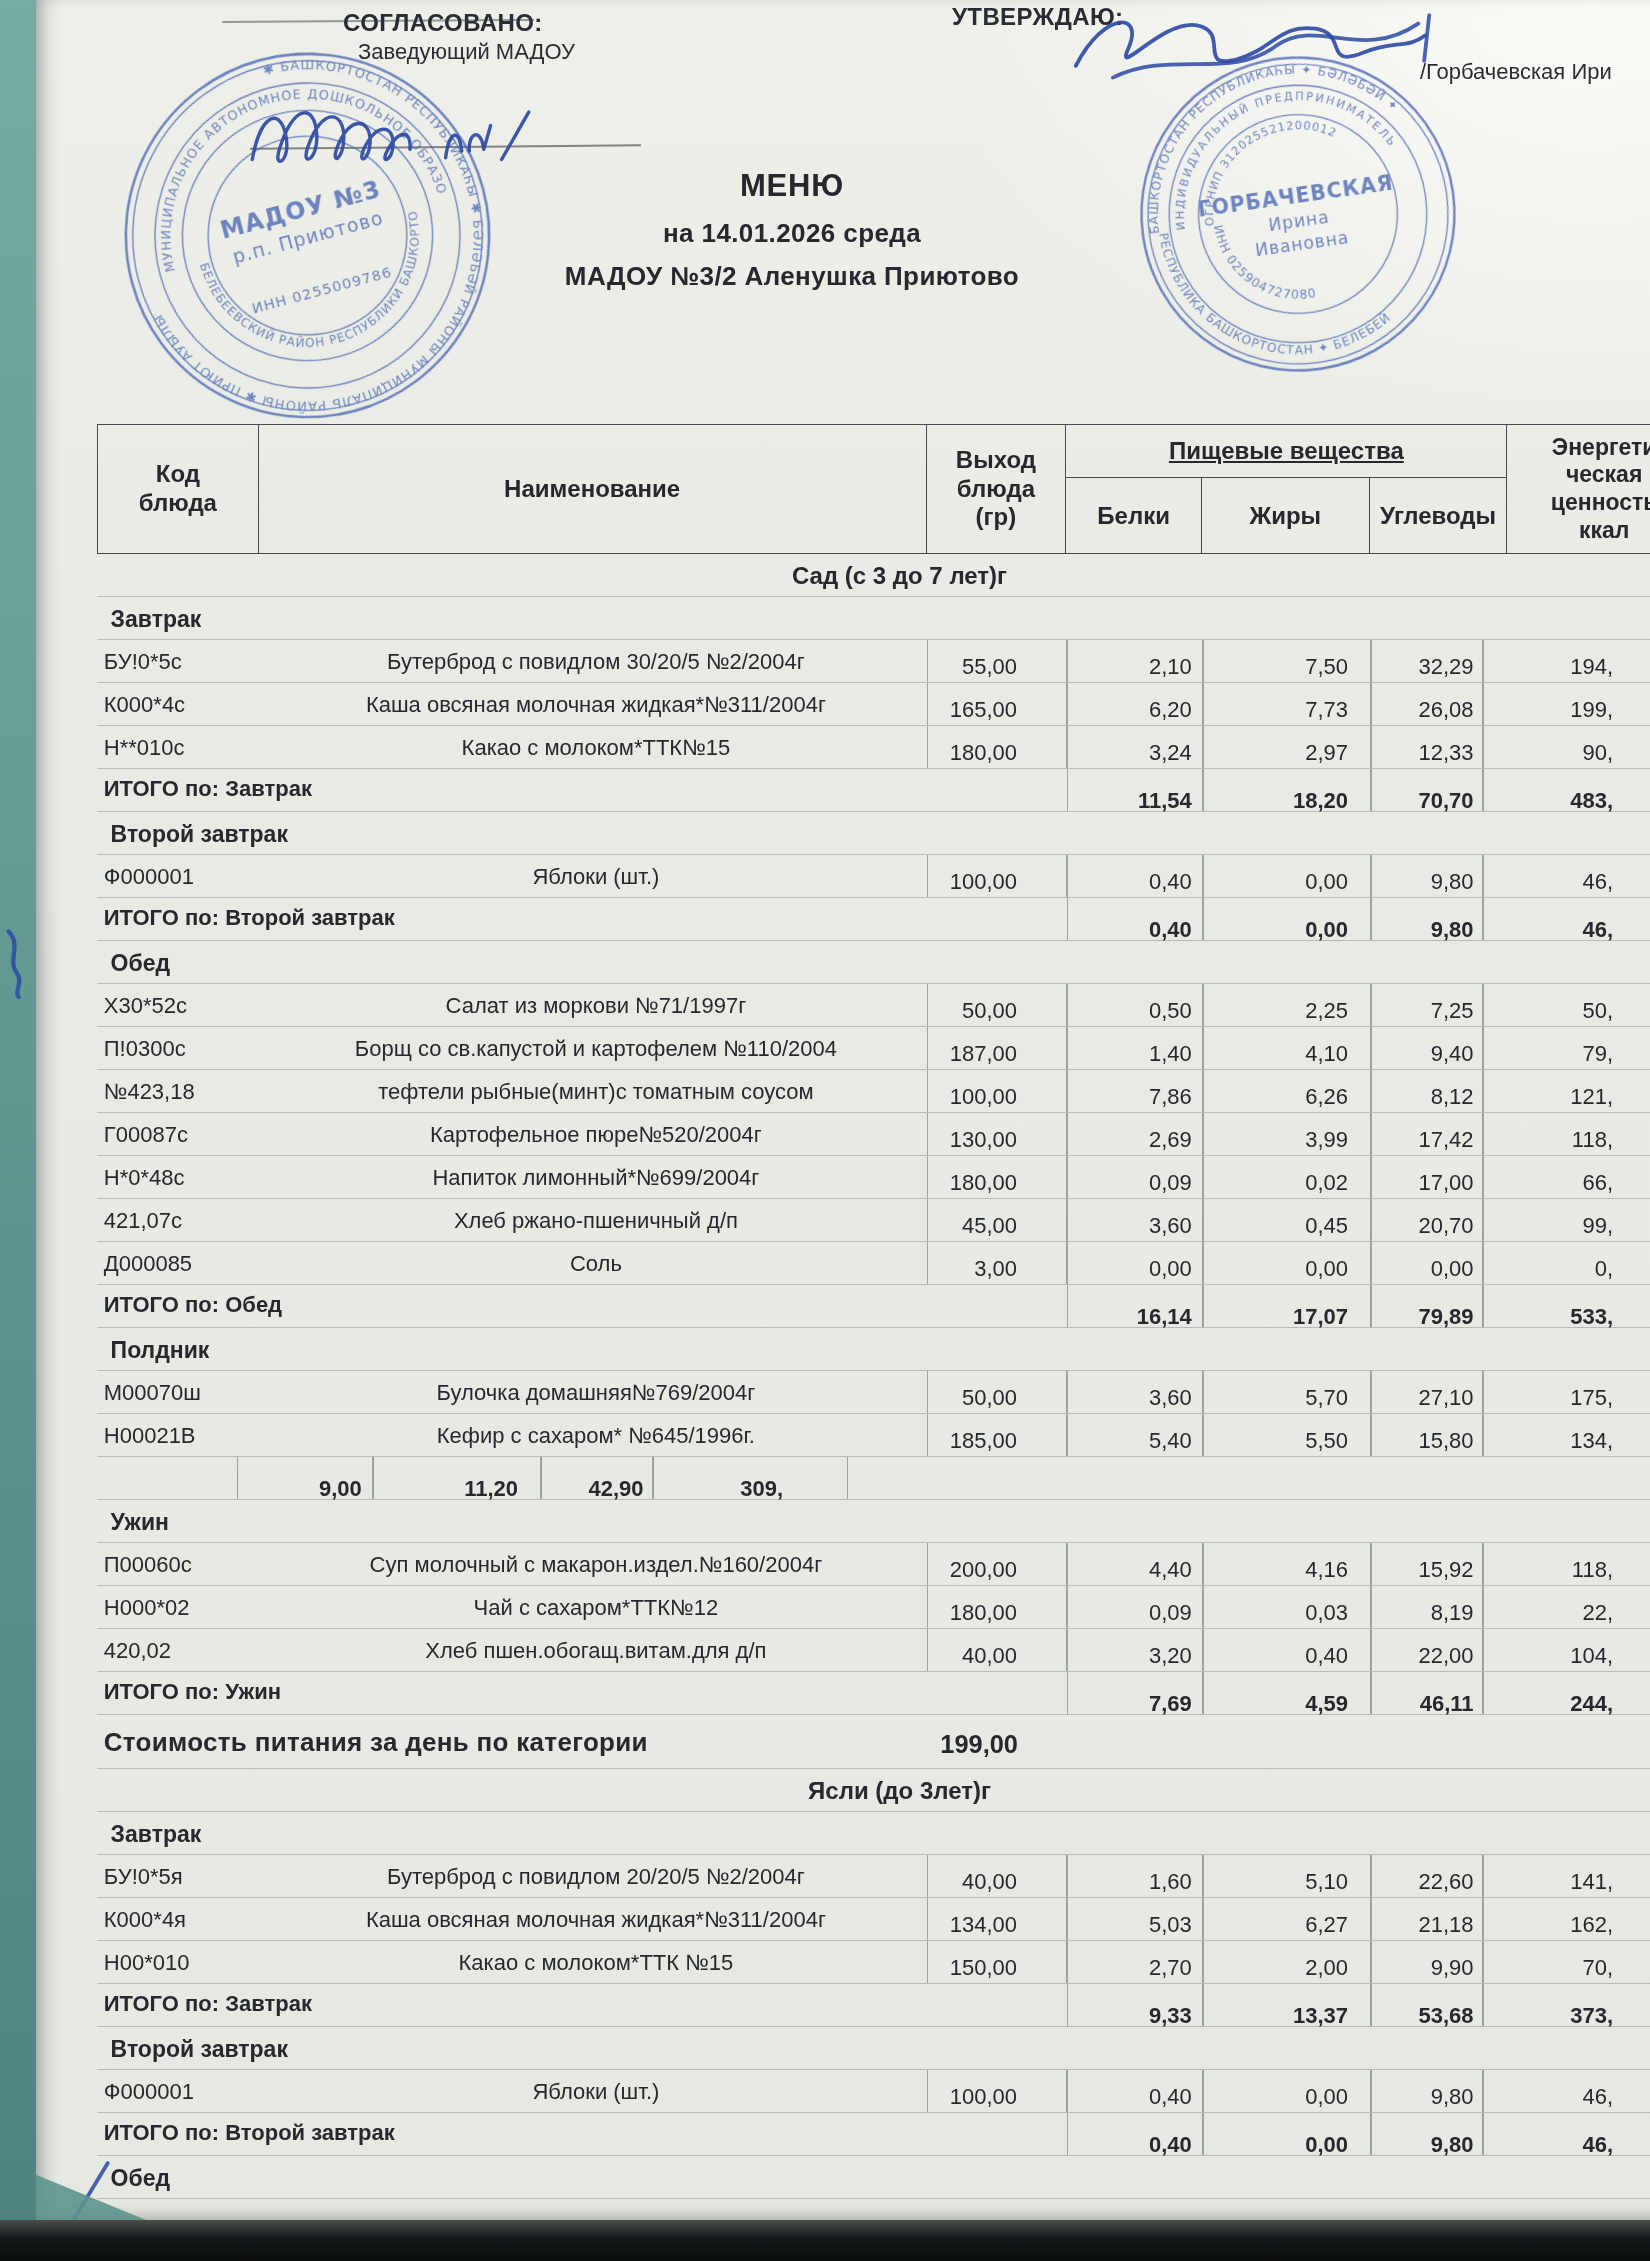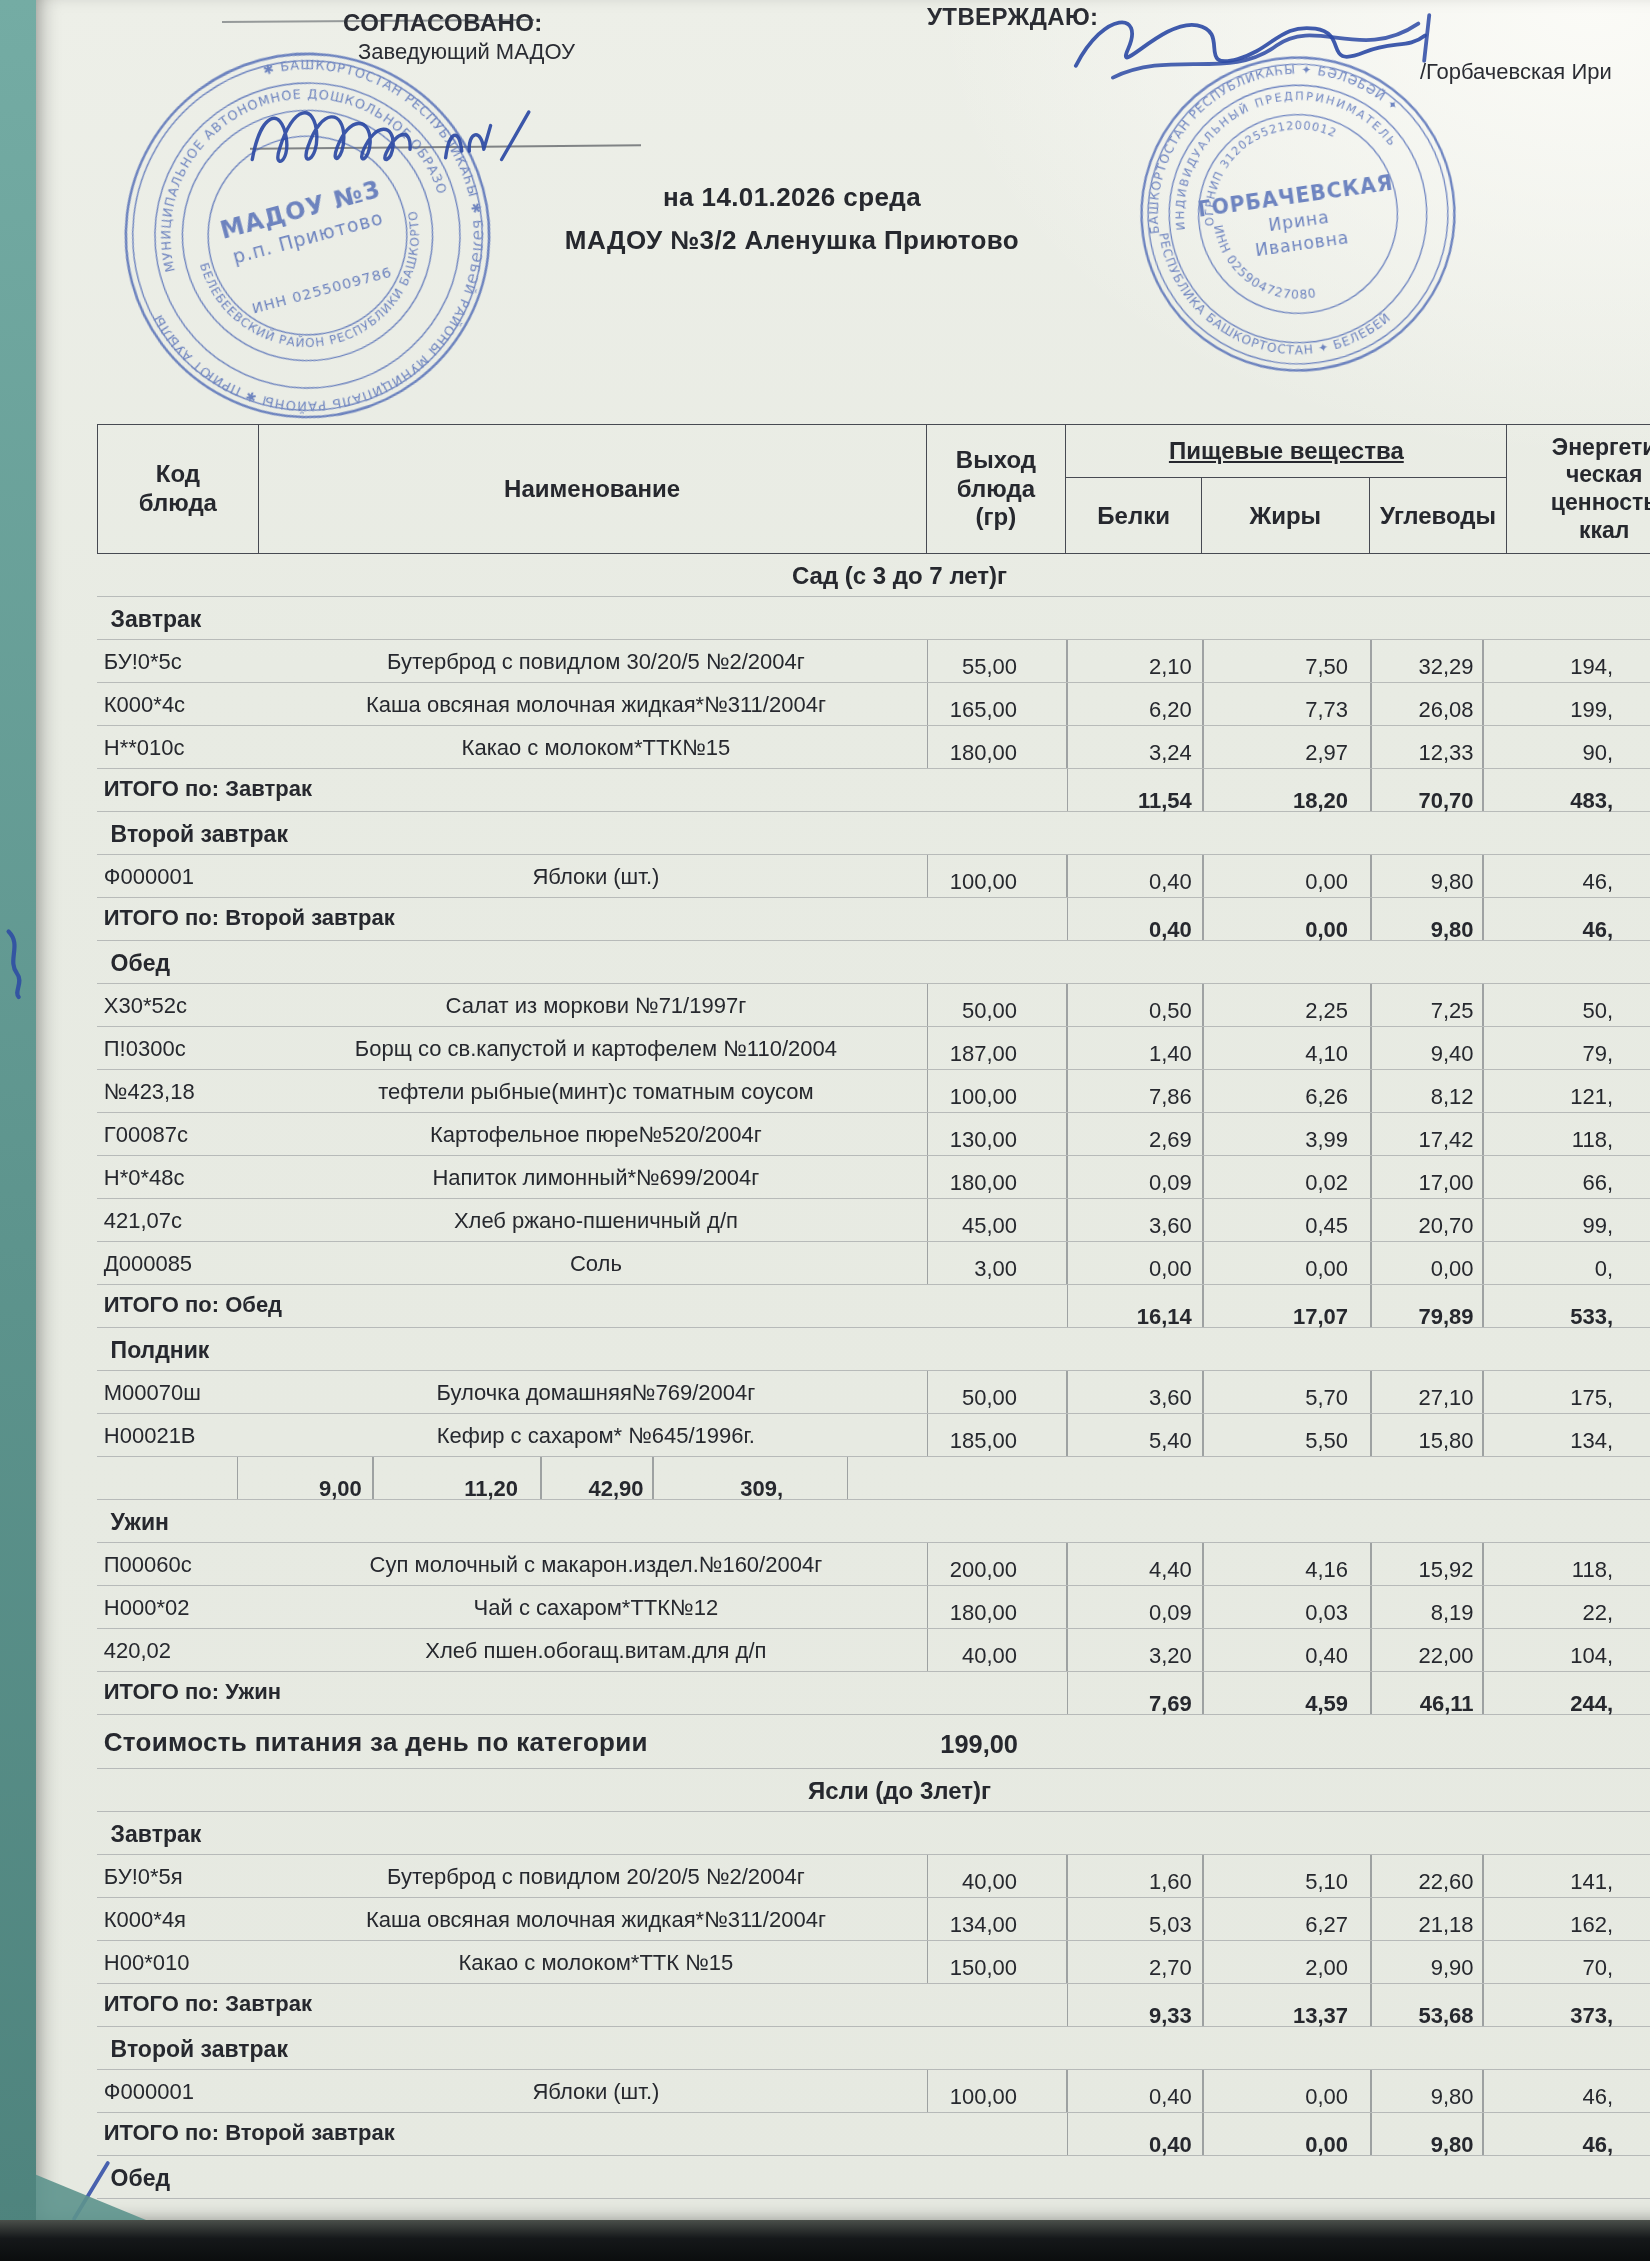--- a/index.html
+++ b/index.html
@@ -12,21 +12,21 @@
          box-shadow:inset 13.6px 0 22px -12px rgba(0,0,0,.40), inset 0 -12px 17px -10.2px rgba(0,0,0,.25);}
   .scan-strip{position:absolute;left:0;right:0;bottom:0;height:41px;z-index:9;
          background:linear-gradient(180deg,#4a4f4a 0%,#15181a 45%,#0b0d0e 100%);}
   .corner-tear{position:absolute;left:36px;bottom:41px;width:110px;height:63px;z-index:8;
          background:#5d948d;clip-path:polygon(0 100%,0 28%,100% 100%);opacity:.9;}
 
   
   .t{position:absolute;color:#2a2c33;}
   .soglasovano{left:343px;top:8.5px;font-size:24px;font-weight:bold;letter-spacing:0.4px;}
   .sogl-role{left:358px;top:39px;font-size:22px;}
-  .utverzhdayu{left:927px;top:3.4px;font-size:24px;font-weight:bold;letter-spacing:0.4px;}
+  .utverzhdayu{left:952px;top:3.4px;font-size:24px;font-weight:bold;letter-spacing:0.4px;}
   .approver{left:1420px;top:59px;font-size:22px;white-space:nowrap;}
   .stray-line{position:absolute;height:1.7px;background:rgba(45,50,60,.45);z-index:2;}
   .line-a{left:222px;top:20.3px;width:312px;transform:rotate(-.4deg);}
   .line-b{left:250px;top:146px;width:391px;transform:rotate(-.5deg);background:rgba(40,44,52,.55);}
 
   .title-block{position:absolute;left:322px;top:168px;width:940px;text-align:center;color:#26282e;z-index:2;}
   .title-menu{font-size:31px;font-weight:bold;letter-spacing:0.8px;}
   .title-date{font-size:26px;font-weight:bold;margin-top:13.6px;letter-spacing:0.4px;}
   .title-org{font-size:26px;font-weight:bold;margin-top:12px;letter-spacing:0.4px;}
 
@@ -93,20 +93,21 @@
   <div class="paper"></div>
 
   <div class="t soglasovano" style="z-index:2">СОГЛАСОВАНО:</div>
   <div class="t sogl-role" style="z-index:2">Заведующий МАДОУ</div>
   <div class="t utverzhdayu" style="z-index:2">УТВЕРЖДАЮ:</div>
   <div class="t approver" style="z-index:2">/Горбачевская Ири</div>
   <div class="stray-line line-a"></div>
   <div class="stray-line line-b"></div>
 
   <div class="title-block">
+    <div class="title-menu">МЕНЮ</div>
     <div class="title-date">на 14.01.2026  среда</div>
     <div class="title-org">МАДОУ №3/2 Аленушка Приютово</div>
   </div>
 
   <svg class="stamp stamp-left" viewBox="0 0 440 440">
     <g>
       <circle cx="220" cy="220" r="212"></circle>
       <circle cx="220" cy="220" r="204"></circle>
       <circle cx="220" cy="220" r="178"></circle>
       <circle cx="220" cy="220" r="146"></circle>

